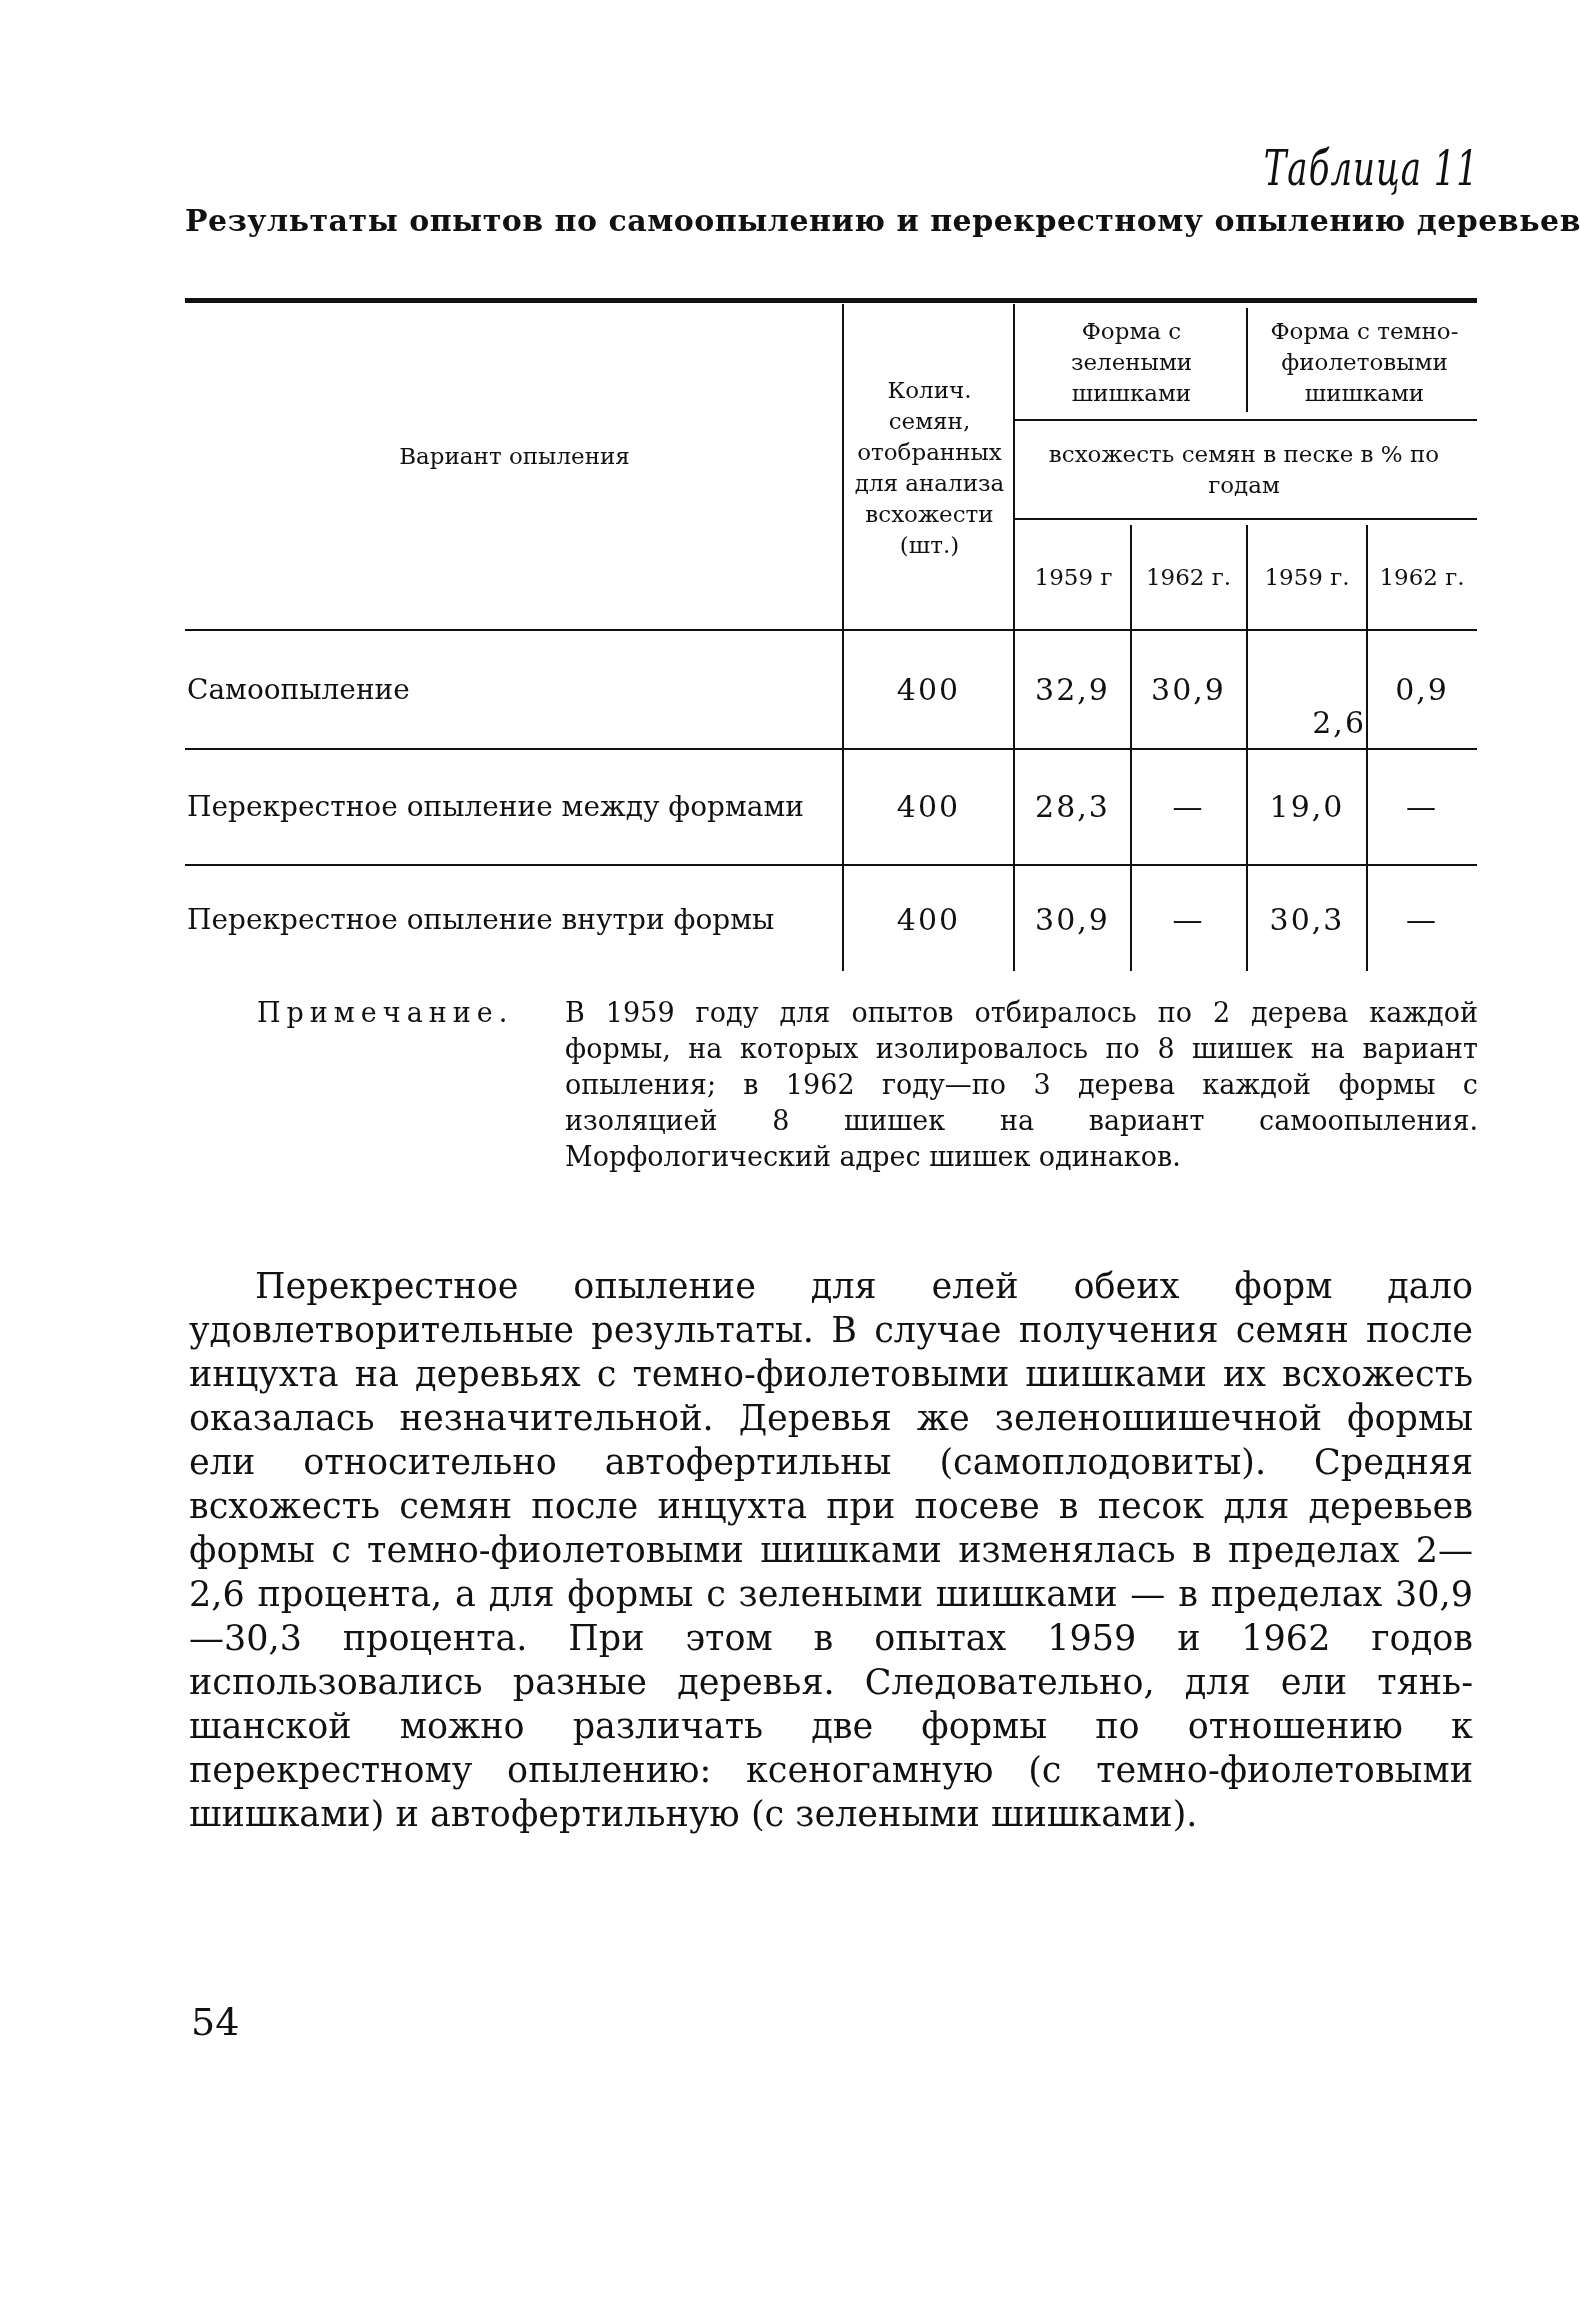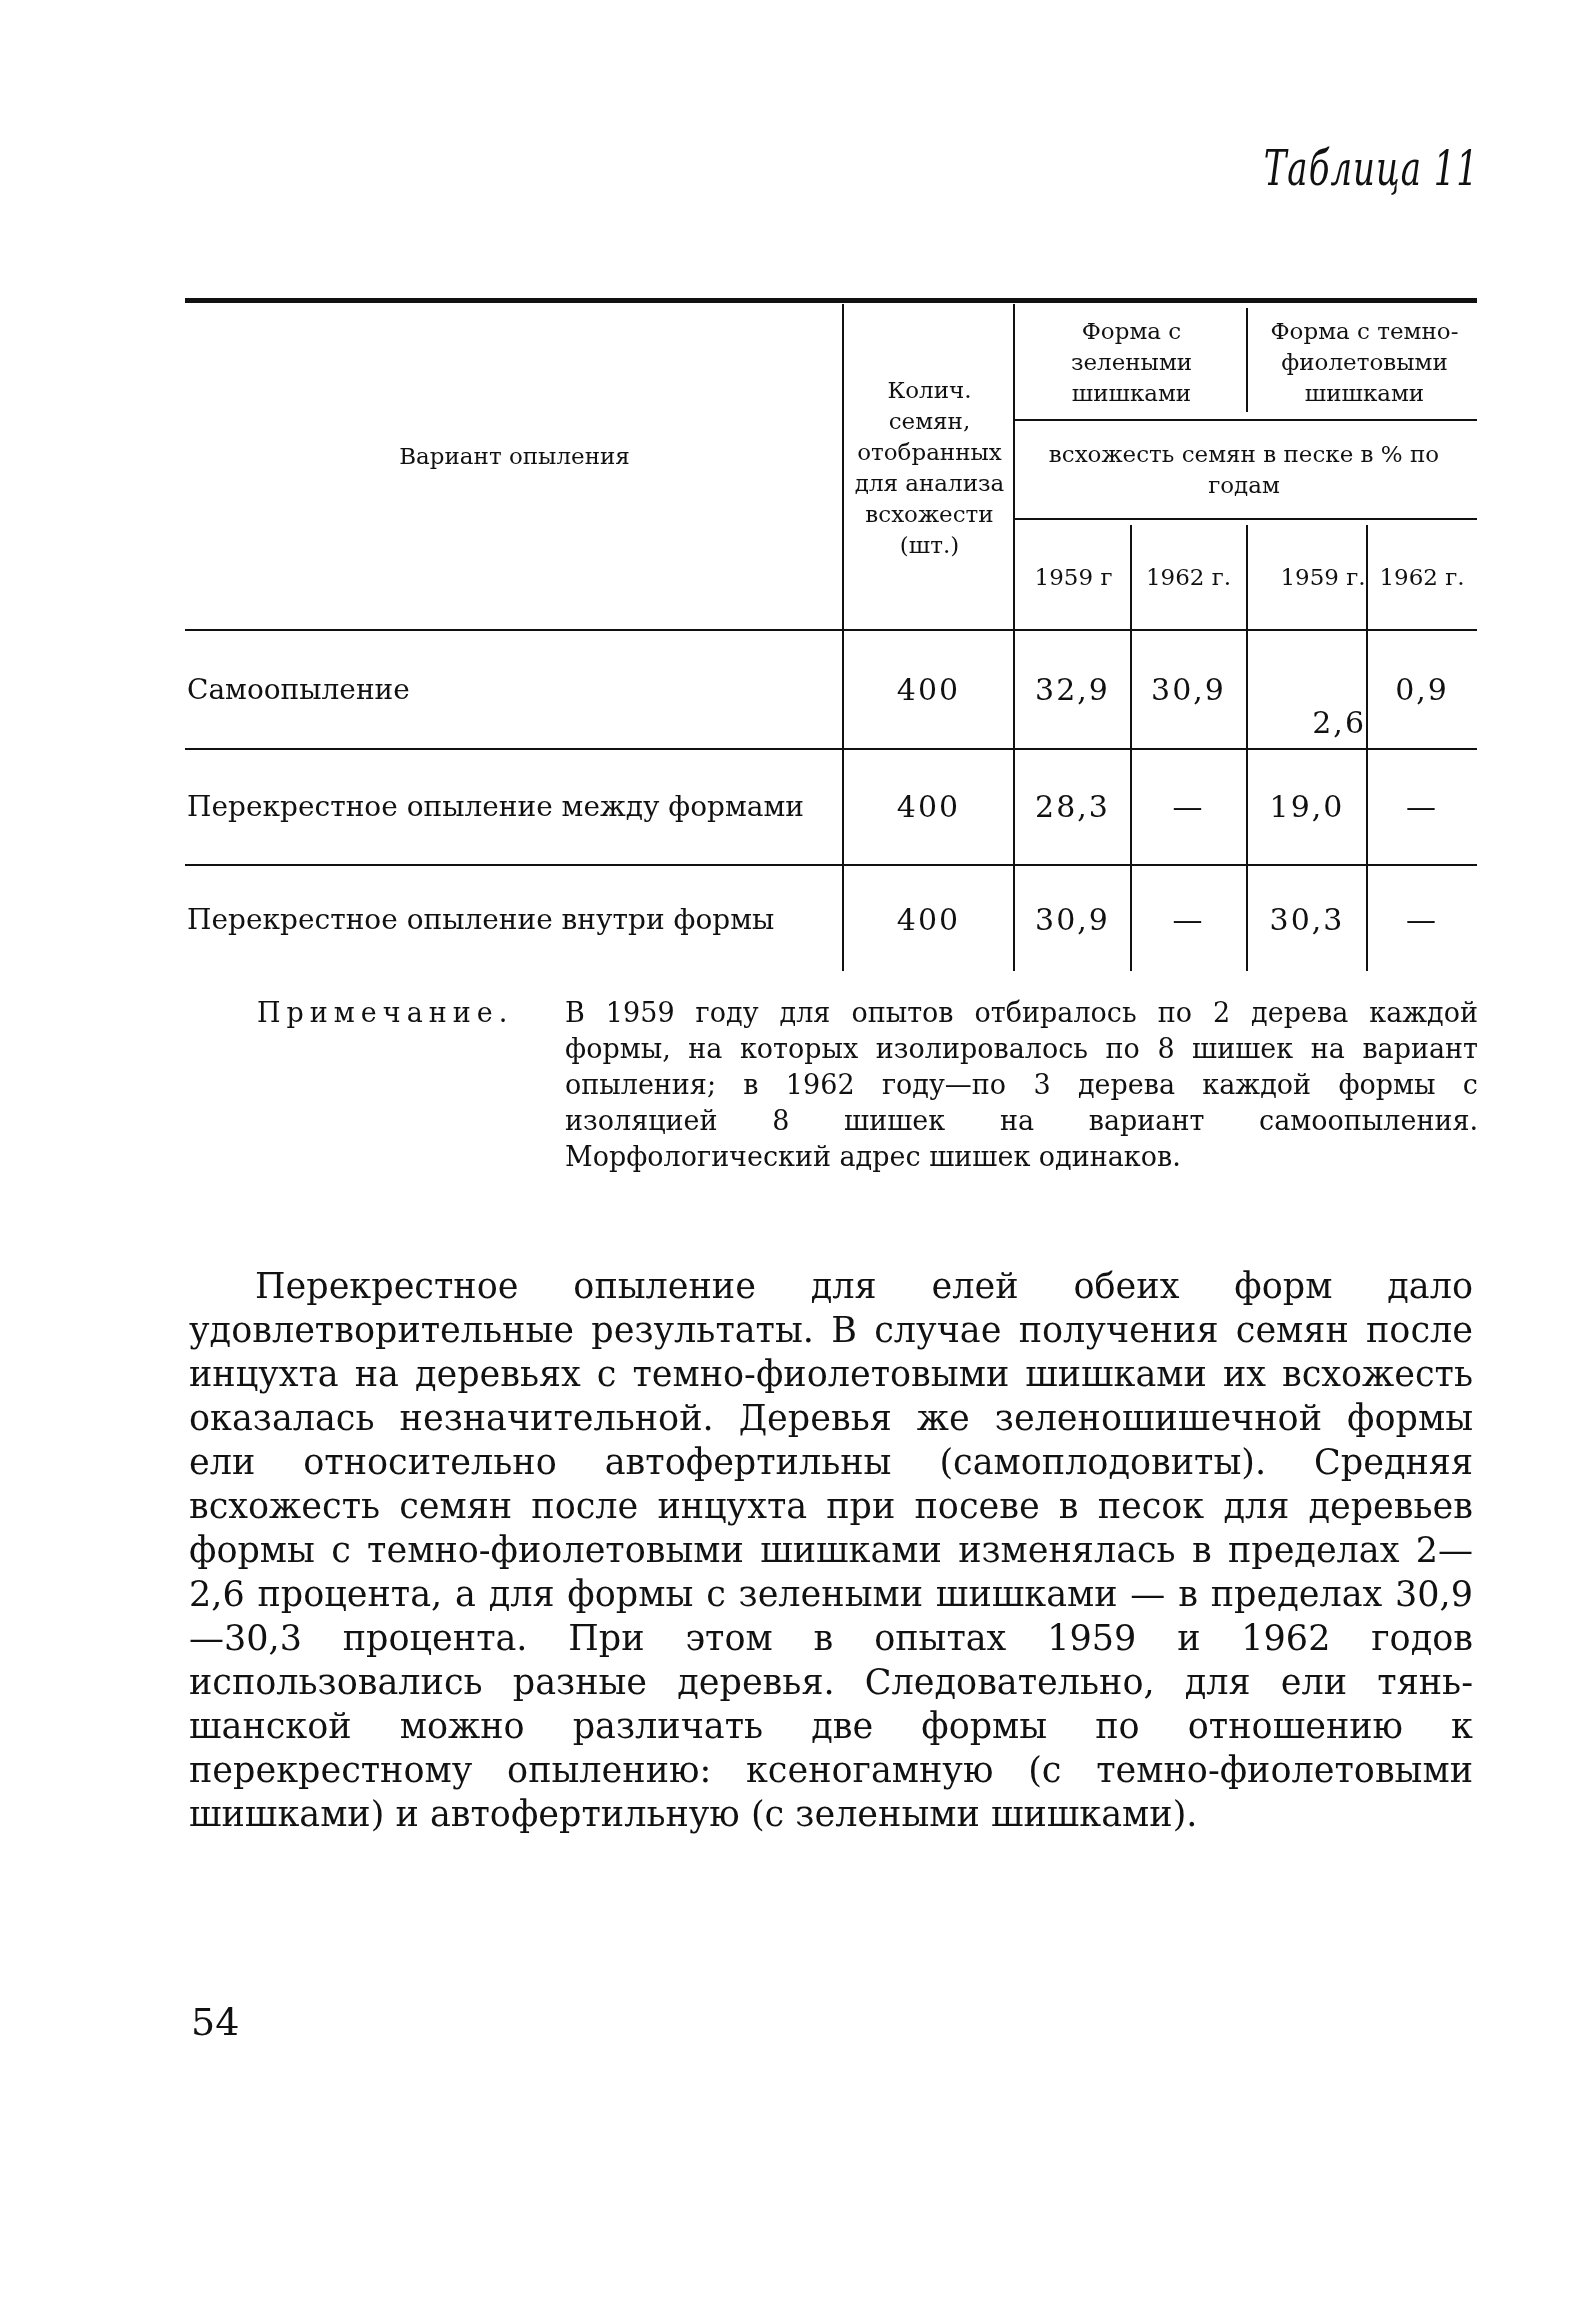--- a/index.html
+++ b/index.html
@@ -20,20 +20,21 @@
   #body-text { left: 189px; top: 1264px; width: 1284px; font-size: 35px; line-height: 44px; text-align: justify; }
   #body-text p { margin: 0; text-indent: 66px; }
   #page-number { left: 191px; top: 2000px; font-size: 38px; }
 </style>
 </head>
 <body>
 
 <div id="table-label" class="abs">Таблица 11</div>
 
 <div id="table-title" class="abs">
+  <div>Результаты опытов по самоопылению и перекрестному опылению деревьев</div>
 </div>
 
 <div>
 
   <div class="rule" style="left:185px; top:298px; width:1292px; height:5px;"></div>
   <div class="rule" style="left:1015px; top:419px; width:462px; height:2px;"></div>
   <div class="rule" style="left:1015px; top:518px; width:462px; height:2px;"></div>
   <div class="rule" style="left:185px; top:629px; width:1292px; height:2px;"></div>
   <div class="rule" style="left:185px; top:748px; width:1292px; height:2px;"></div>
   <div class="rule" style="left:185px; top:864px; width:1292px; height:2px;"></div>
@@ -45,21 +46,21 @@
   <div class="vline" style="left:1246px; top:525px; height:446px;"></div>
   <div class="vline" style="left:1366px; top:525px; height:446px;"></div>
 
   <div class="cell hdr" style="left:189px; top:294px; width:651px; height:324px;">Вариант опыления</div>
   <div class="cell hdr" style="left:848px; top:358px; width:163px; height:219px; word-break:break-word;">Колич. семян, отобранных для анализа всхожести (шт.)</div>
   <div class="cell hdr" style="left:1019px; top:310px; width:225px; height:105px;">Форма с зелеными шишками</div>
   <div class="cell hdr" style="left:1252px; top:310px; width:225px; height:105px;">Форма с темно-фиолетовыми шишками</div>
   <div class="cell hdr" style="left:1035px; top:423px; width:418px; height:94px;">всхожесть семян в песке в % по годам</div>
   <div class="cell hdr" style="left:1017px; top:527px; width:113px; height:100px;">1959 г</div>
   <div class="cell hdr" style="left:1132px; top:527px; width:113px; height:100px;">1962 г.</div>
-  <div class="cell hdr" style="left:1248px; top:527px; width:118px; height:100px;margin-left:16px;">1959 г.</div>
+  <div class="cell hdr" style="left:1248px; top:527px; width:118px; height:100px;">1959 г.</div>
   <div class="cell hdr" style="left:1368px; top:527px; width:108px; height:100px;">1962 г.</div>
 
   <div>
     <div class="cell rowlabel" style="left:187px; top:633px; width:647px; height:113px;">Самоопыление</div>
     <div class="cell num" style="left:844px; top:633px; width:169px; height:113px;">400</div>
     <div class="cell num" style="left:1015px; top:633px; width:115px; height:113px;">32,9</div>
     <div class="cell num" style="left:1132px; top:633px; width:113px; height:113px;">30,9</div>
     <div class="cell num" style="left:1248px; top:666px; width:118px; height:113px; justify-content:flex-end; padding-right:0;">2,6</div>
     <div class="cell num" style="left:1368px; top:633px; width:108px; height:113px;">0,9</div>
   </div>

